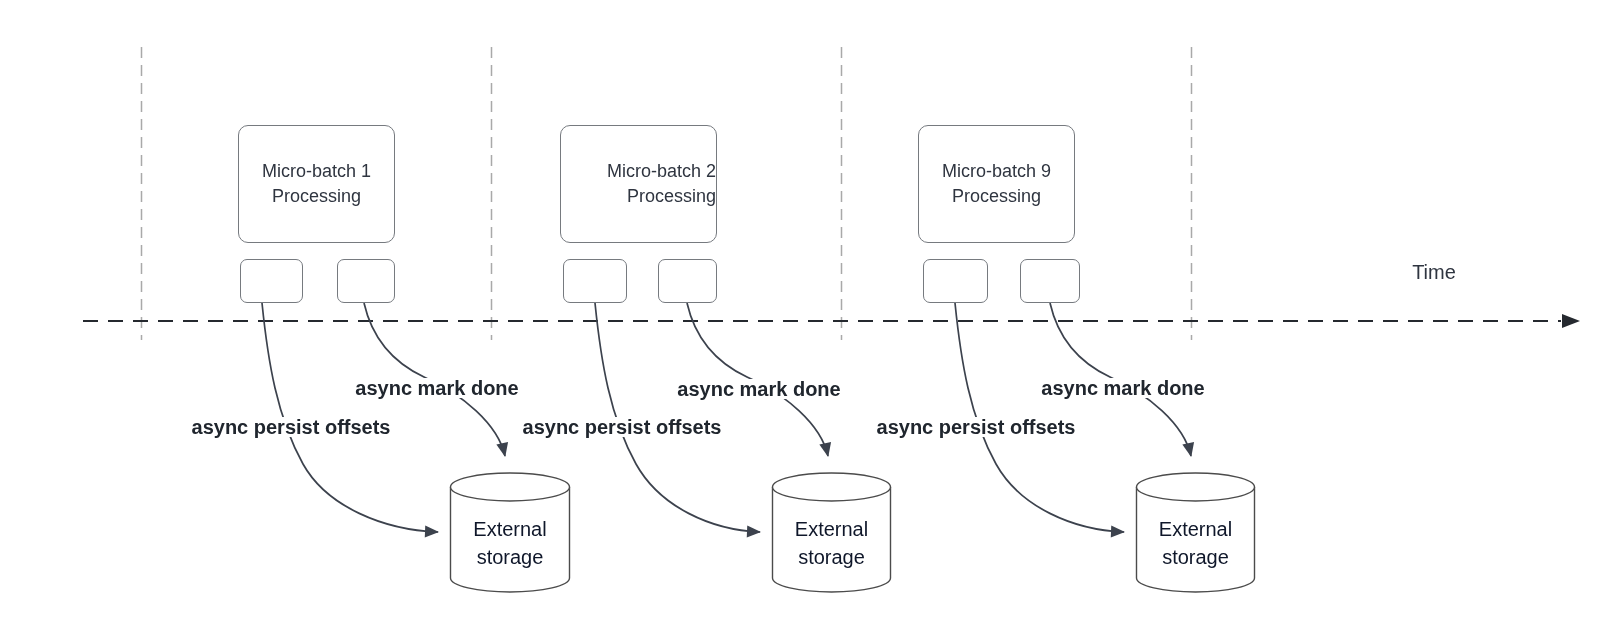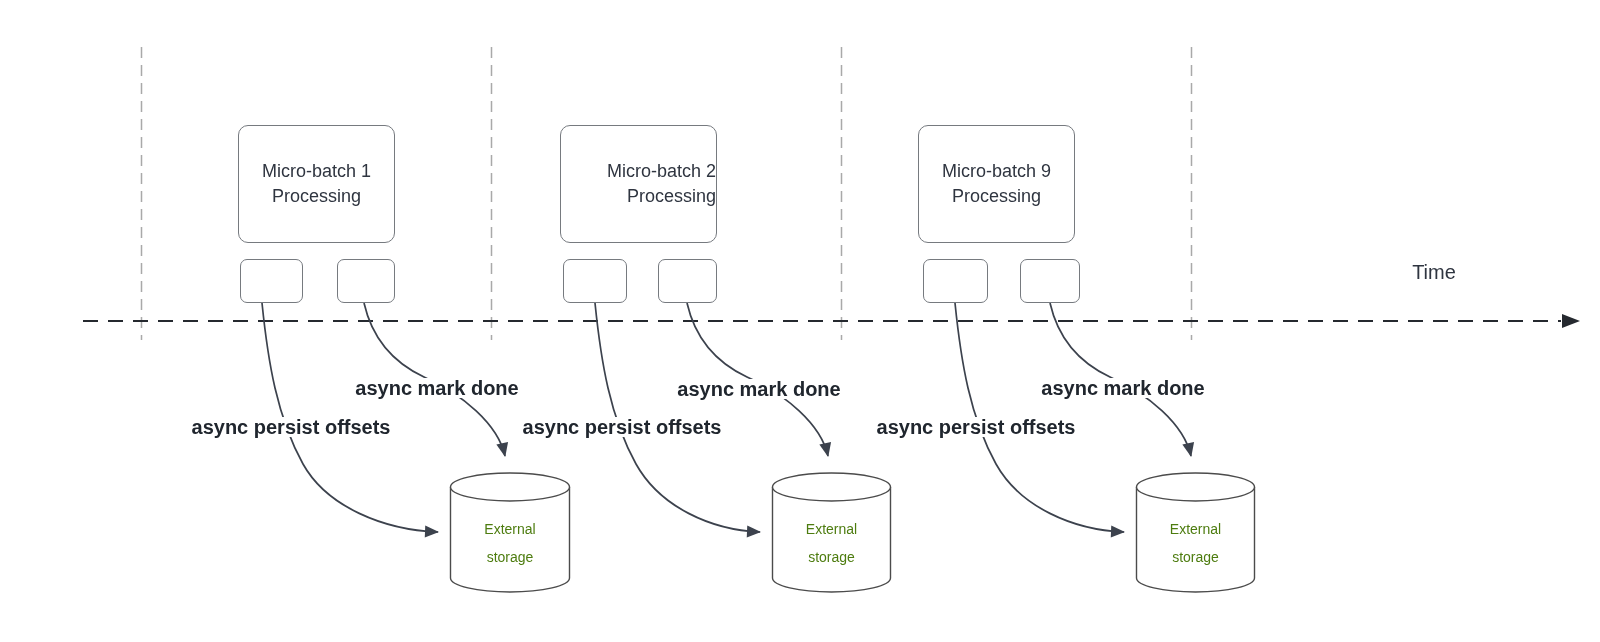--- a/index.html
+++ b/index.html
@@ -17,21 +17,21 @@
     position:absolute; box-sizing:border-box;
     border:1px solid #767a7f; border-radius:7px; background:#ffffff;
   }
   .edge-label {
     position:absolute; transform:translate(-50%,-50%);
     font-size:20px; font-weight:bold; color:#20262e;
     background:#ffffff; padding:0 3px; white-space:nowrap; line-height:20px;
   }
   .storage-label {
     position:absolute; display:flex; flex-direction:column; align-items:center; justify-content:center;
-    text-align:right; color:#4d7c0f; font-size:14px; line-height:28px; pointer-events:none;
+    text-align:right; color:#0f172a; font-size:20px; line-height:28px; pointer-events:none;
   }
   .time-label {
     position:absolute; transform:translate(-50%,-50%);
     font-size:20px; color:#2f3540; white-space:nowrap;
   }
 </style>
 </head>
 <body>
 
 <div class="canvas">

